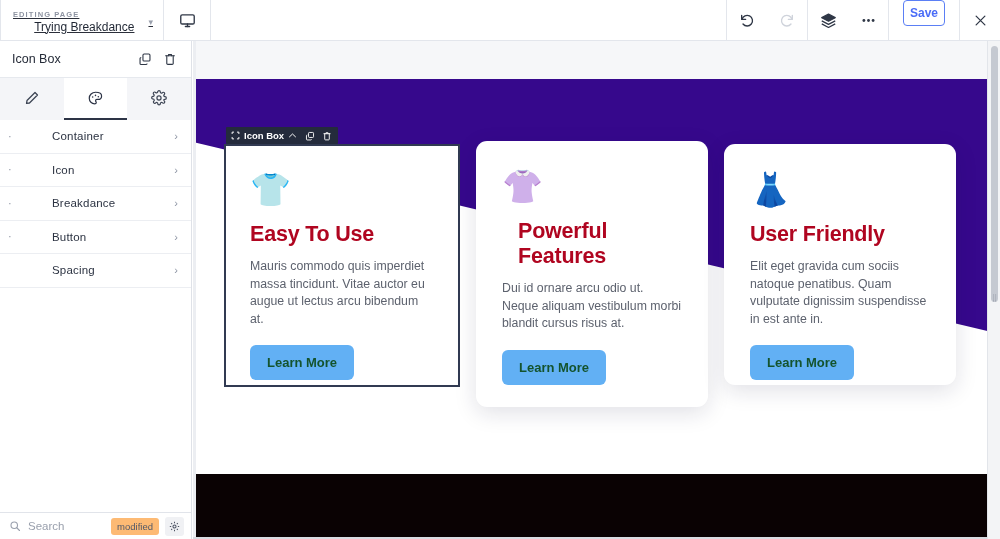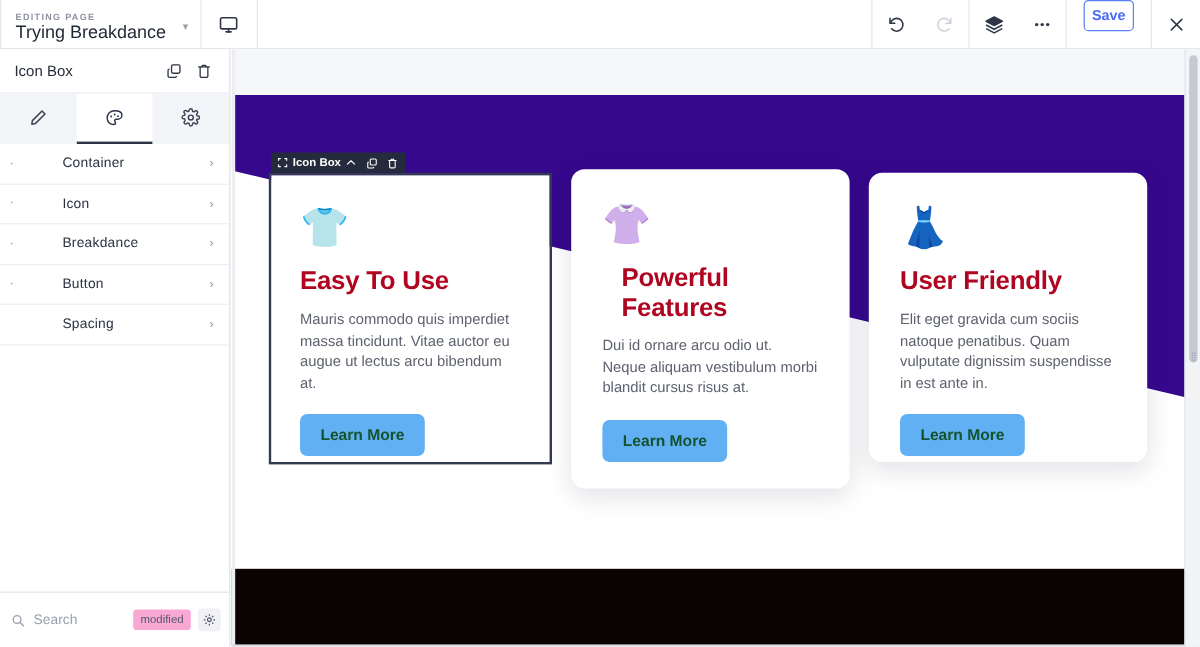--- a/index.html
+++ b/index.html
@@ -35,29 +35,29 @@
   .edit-ico-btn {
     margin-left: 12px; margin-right: 11px;
     width: 28px; height: 26px;
     background: #eaf0fe; border-radius: 4px;
     display: flex; align-items: center; justify-content: center;
     cursor: pointer;
   }
   .pagebox {
     display: flex; align-items: center;
     padding: 4px 10px 0 12px; height: 100%;
-    min-width: 162px; cursor: pointer;
+    min-width: 162px; cursor: pointer; text-decoration: underline;
   }
   .pagebox .txtwrap { flex: 1; }
   .page-kicker {
     font-size: 7.5px; letter-spacing: 1.1px;
     color: #8d93a1; text-transform: uppercase;
     font-weight: 600; line-height: 10px;
   }
-  .page-name { font-size: 15px; color: #1f2633; line-height: 15px; }
+  .page-name { font-size: 12px; color: #1f2633; line-height: 15px; text-align: right; }
   .caret { color: #9aa0ad; font-size: 9px; margin-left: 14px; }
   .device-btn {
     width: 46px; height: 100%;
     display: flex; align-items: center; justify-content: center;
     cursor: pointer;
   }
   .spacer { flex: 1; }
   .icon-btn {
     width: 40px; height: 100%;
     display: flex; align-items: center; justify-content: center;
@@ -108,30 +108,30 @@
     cursor: pointer;
   }
   .sb-dot {
     width: 8px; font-size: 11px; color: #8e95a4; line-height: 1;
   }
   .sb-row-label {
     flex: 1; font-size: 11.5px; color: #2c3342; letter-spacing: .2px; margin-left: 36px;
   }
   .sb-chev { color: #8d94a3; font-size: 11px; }
   .sb-foot {
-    height: 46px; display: flex; align-items: center;
+    height: 27px; display: flex; align-items: center;
     padding: 0 7px 0 9px;
     border-top: 1px solid #e1e4ea; background: #fff;
   }
   .sb-search { display: flex; align-items: center; flex: 1; cursor: text; }
   .sb-search .ph {
     font-size: 11.5px; color: #9aa0ad; margin-left: 7px;
   }
   .pill {
-    background: #f9a8d4; color: #4c5costam; color: #515868;
+    background: #fdba74; color: #4c5costam; color: #515868;
     font-size: 9.5px; border-radius: 3px;
     padding: 3px 6px; margin-right: 6px;
   }
   .foot-gear {
     width: 19px; height: 19px; background: #f0f1f4; border-radius: 3px;
     display: flex; align-items: center; justify-content: center;
     cursor: pointer;
   }
 
   

